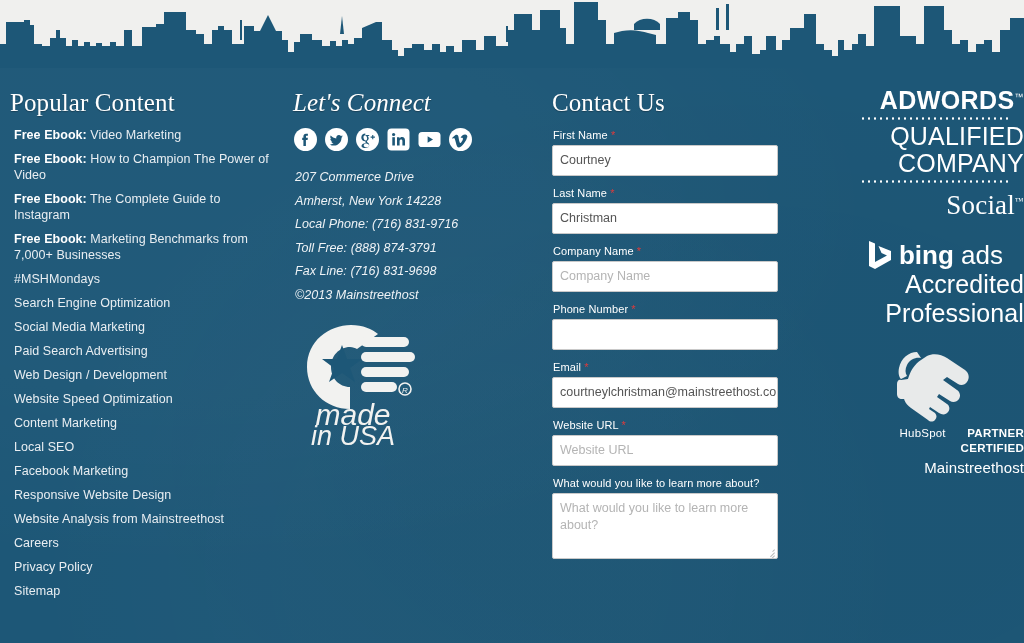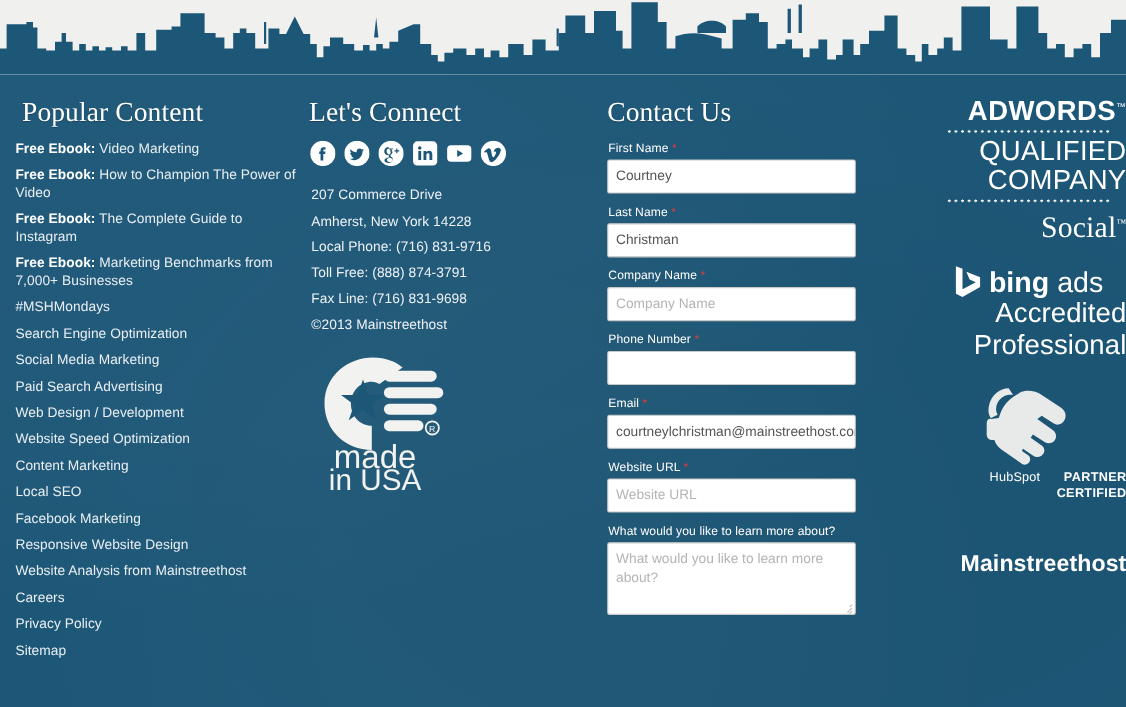--- a/index.html
+++ b/index.html
@@ -34,36 +34,36 @@
 
   
   .cols {
     position: absolute;
     top: 68px; left: 0;
     width: 1024px; height: 575px;
   }
 
   .col { position: absolute; top: 0; }
   .col-popular  { left: 10px;  width: 262px; }
-  .col-connect  { left: 281px; width: 255px; }
+  .col-connect  { left: 293px; width: 255px; font-style: italic; }
   .col-contact  { left: 552px; width: 250px; }
   .col-badges   { left: 846px; width: 178px; }
 
   h2.heading {
     font-family: "Liberation Serif", serif;
     font-size: 25px;
     font-weight: 400;
     color: #ffffff;
     margin: 0;
     padding: 0;
     letter-spacing: .1px;
     line-height: 1;
     text-shadow: 0 1px 1px rgba(0,0,0,.28);
   }
-  .col-popular h2.heading { margin-top: 22px; margin-left: 10px; }
+  .col-popular h2.heading { margin-top: 22px; margin-left: 0; }
   .col-connect h2.heading { margin-top: 22px; }
   .col-contact h2.heading { margin-top: 22px; }
 
   
   ul.linklist {
     list-style: none;
     margin: 12px 0 0 0;
     padding: 0;
   }
   ul.linklist li {
@@ -239,26 +239,25 @@
   .hs-line1 {
     font-size: 11.5px;
     color: #ffffff;
     line-height: 15px;
     margin-top: 4px;
     letter-spacing: .2px;
   }
   .hs-line1 .hsname { font-weight: 300; margin-top: 32px; }
   .hs-line1 .hscert { font-weight: bold; letter-spacing: .3px; margin-left: 18px; }
   .hs-line2 {
-    font-size: 21px;
+    font-size: 15px;
     color: #ffffff;
     line-height: 24px;
-    font-weight: 700;
+    font-weight: 400;
     letter-spacing: .1px;
-    margin-top: 44px;
   }
 </style>
 </head>
 <body>
 
 <div class="page">
 
   <div class="skyline">
     <svg viewBox="0 0 1024 68" preserveAspectRatio="none" xmlns="http://www.w3.org/2000/svg">
       <path fill="#1d5777" d="

